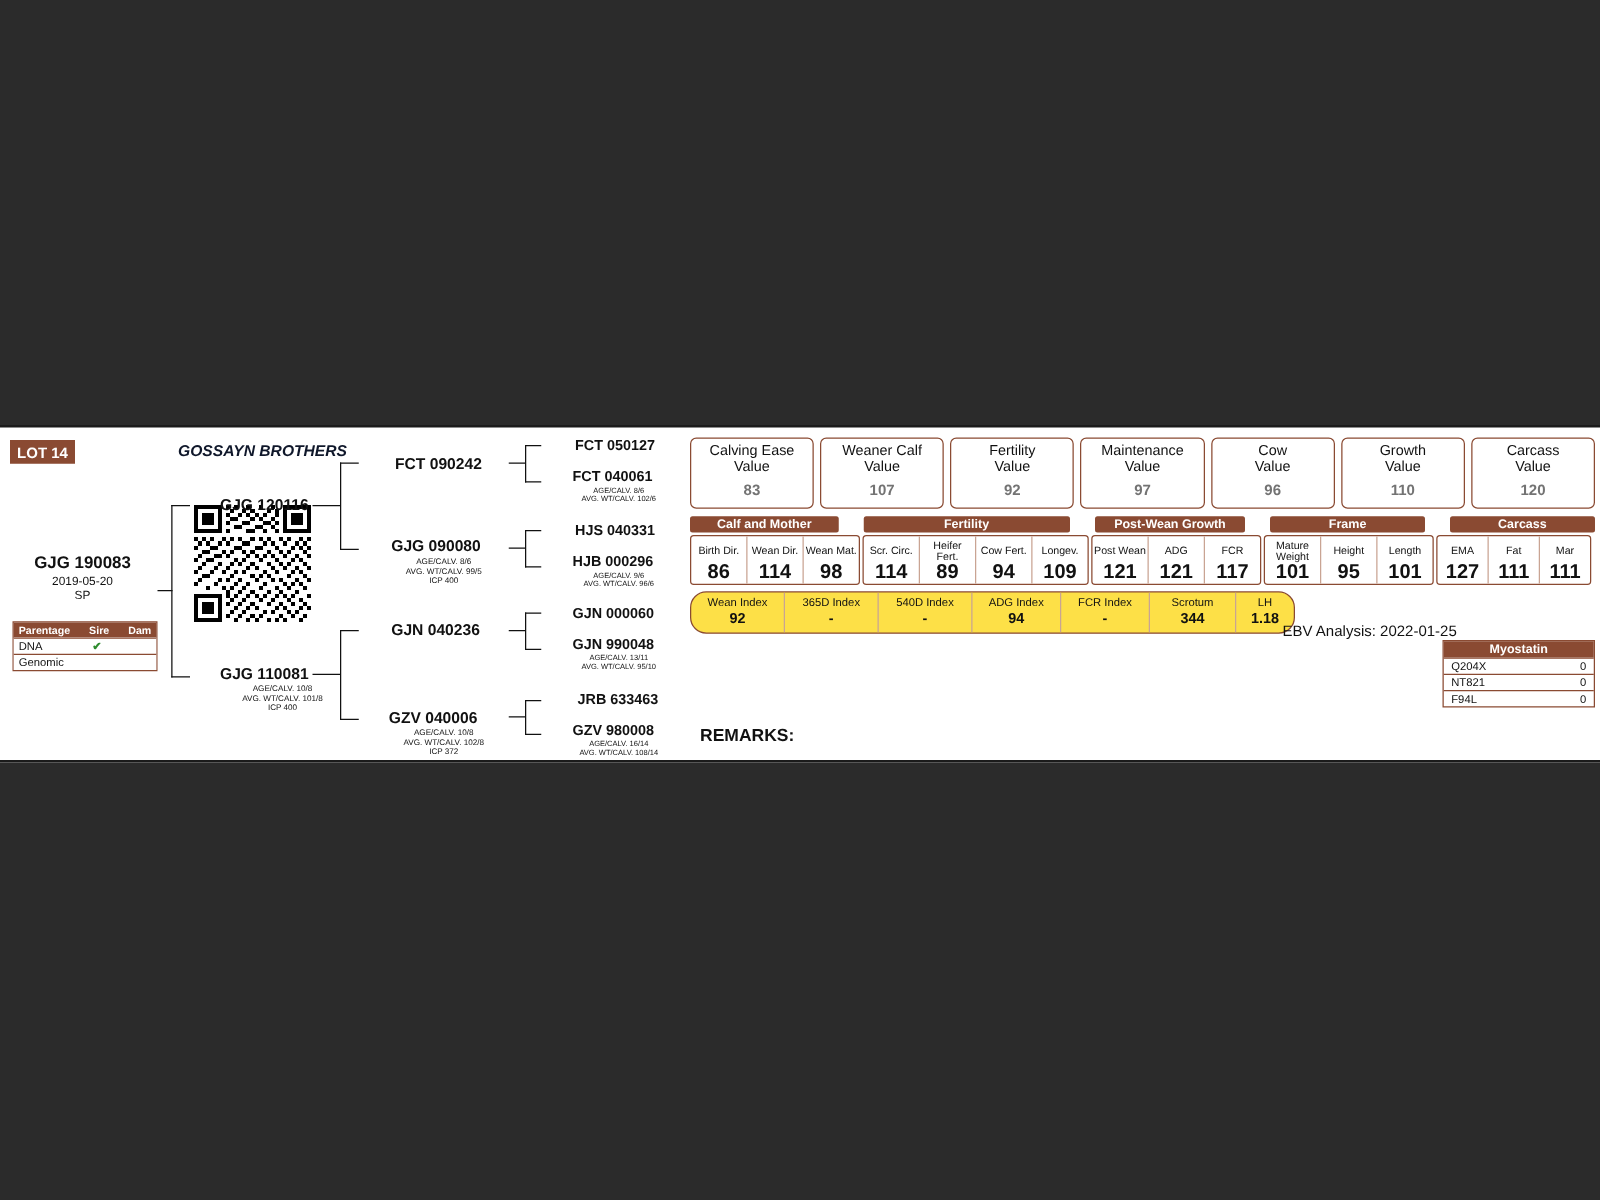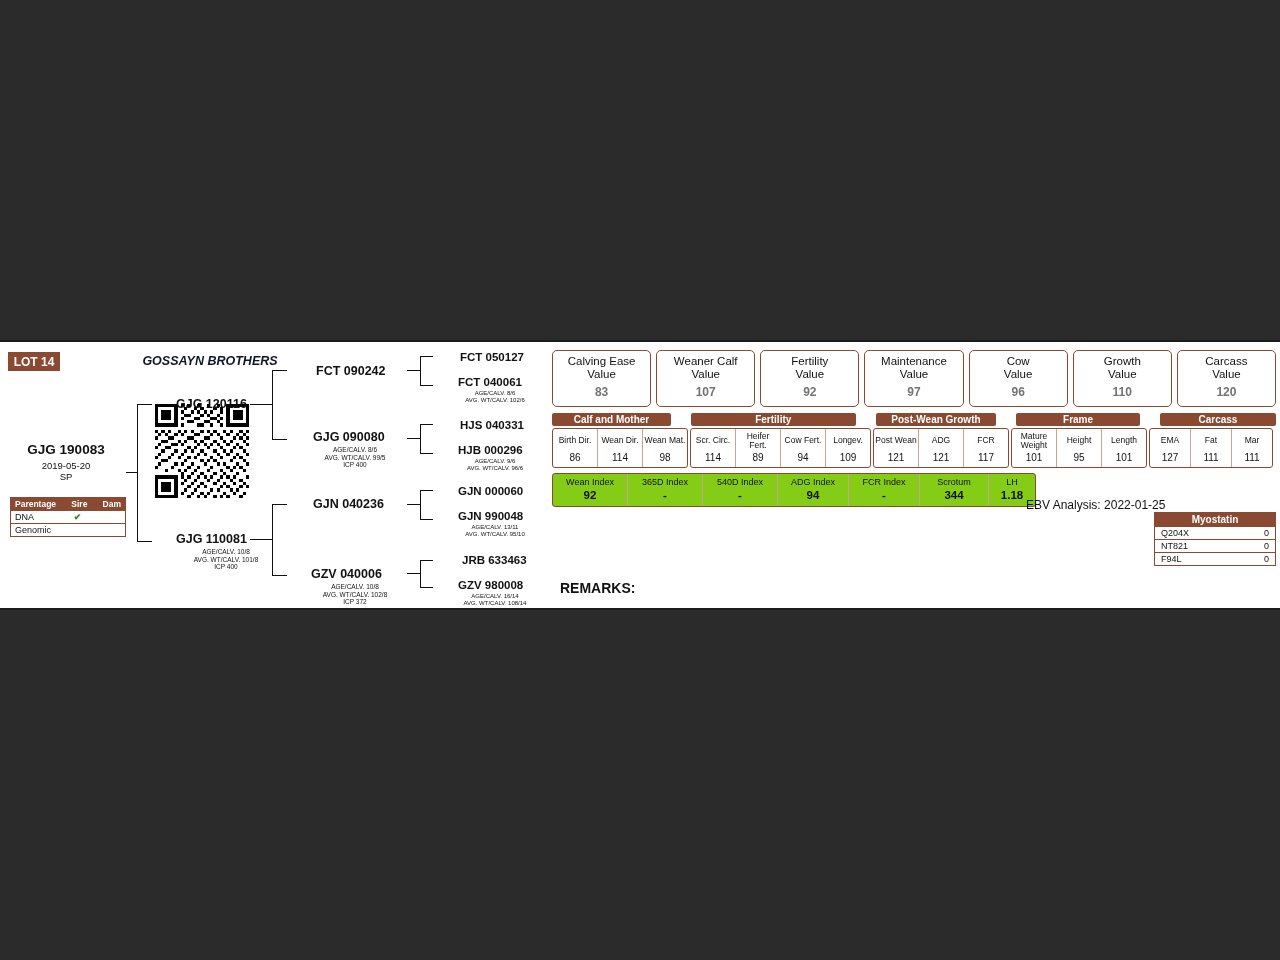--- a/index.html
+++ b/index.html
@@ -81,24 +81,24 @@
 
   .traitrow{display:flex;margin-top:2px;gap:2px;}
   .tgroup{display:flex;border:1px solid #8a4a32;border-radius:3px;overflow:hidden;background:#fff;}
   .tcell{
     width:44px;text-align:center;border-right:1px solid #c9a493;
     display:flex;flex-direction:column;justify-content:space-between;
     padding:2px 0 3px;
   }
   .tcell:last-child{border-right:none;}
   .tcell .tl{font-size:8.5px;color:#111;line-height:9.5px;min-height:20px;display:flex;align-items:center;justify-content:center;padding:0 1px;}
-  .tcell .tv{font-size:10px;font-weight:normal;color:#111;line-height:13px;}
+  .tcell .tv{font-size:16px;font-weight:bold;color:#111;line-height:13px;}
 
   .idxwrap{display:flex;margin-top:5px;}
-  .idxgroup{display:flex;border:1px solid #8a4a32;border-radius:3px;overflow:hidden;background:#84cc16;}
+  .idxgroup{display:flex;border:1px solid #8a4a32;border-radius:13px;overflow:hidden;background:#fde047;}
   .icell{text-align:center;border-right:1px solid #c9a493;padding:3px 6px 4px;}
   .icell:last-child{border-right:none;}
   .icell .il{font-size:9px;color:#111;line-height:11px;white-space:nowrap;}
   .icell .iv{font-size:11.5px;font-weight:bold;color:#111;line-height:14px;}
 
   .ebvdate{
     position:absolute;right:0;top:148px;width:250px;
     font-size:12px;color:#111;
   }
   .myo{

